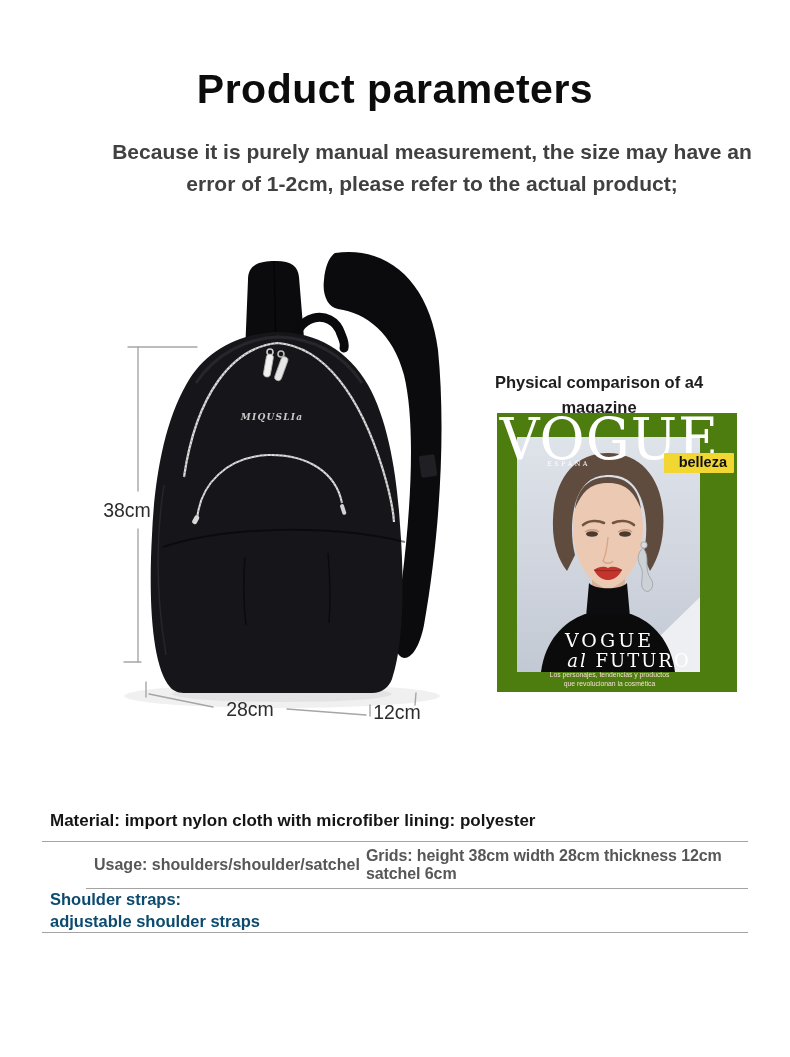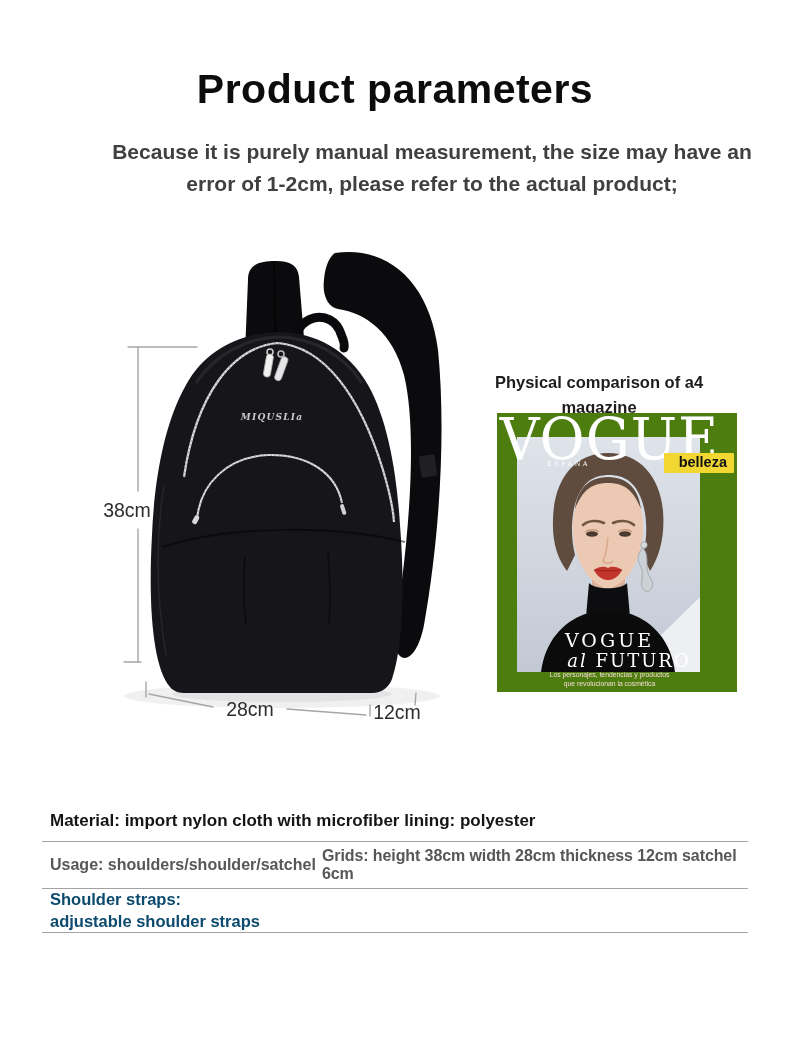--- a/index.html
+++ b/index.html
@@ -36,21 +36,21 @@
   .mag-headline .l1{font-size:19px;letter-spacing:3px;display:block;}
   .mag-headline .l2{font-size:18px;letter-spacing:2px;display:block;margin-top:-1px;}
   .mag-headline .it{font-style:italic;text-transform:lowercase;margin-left:39px;}
   .mag-tagline{position:absolute;left:0;bottom:3px;width:225px;text-align:center;z-index:3;
                color:#f8ddd7;font-size:6.8px;line-height:1.4;}
 
   
   .spec{position:absolute;left:42px;top:801px;width:706px;}
   .spec-row{display:flex;align-items:center;border-bottom:1px solid #a3a3a3;box-sizing:border-box;}
   .r1{height:41px;font-size:17px;font-weight:700;color:#151515;padding-left:8px;}
-  .r2{height:47px;font-size:16px;font-weight:700;color:#575757;}
+  .r2{height:47px;font-size:16px;font-weight:700;color:#575757;margin-left:44px;}
   .r3{height:44px;}
   .c-usage{width:272px;padding-left:8px;flex:none;}
   .c-grids{flex:1;letter-spacing:-0.1px;}
   .c-straps{width:240px;padding-left:8px;flex:none;font-size:16.5px;font-weight:700;
             color:#0c4a6e;line-height:1.28;}
   .c-capacity{flex:1;font-size:16px;font-weight:700;color:#575757;line-height:1.28;}
 </style>
 </head>
 <body>
 

